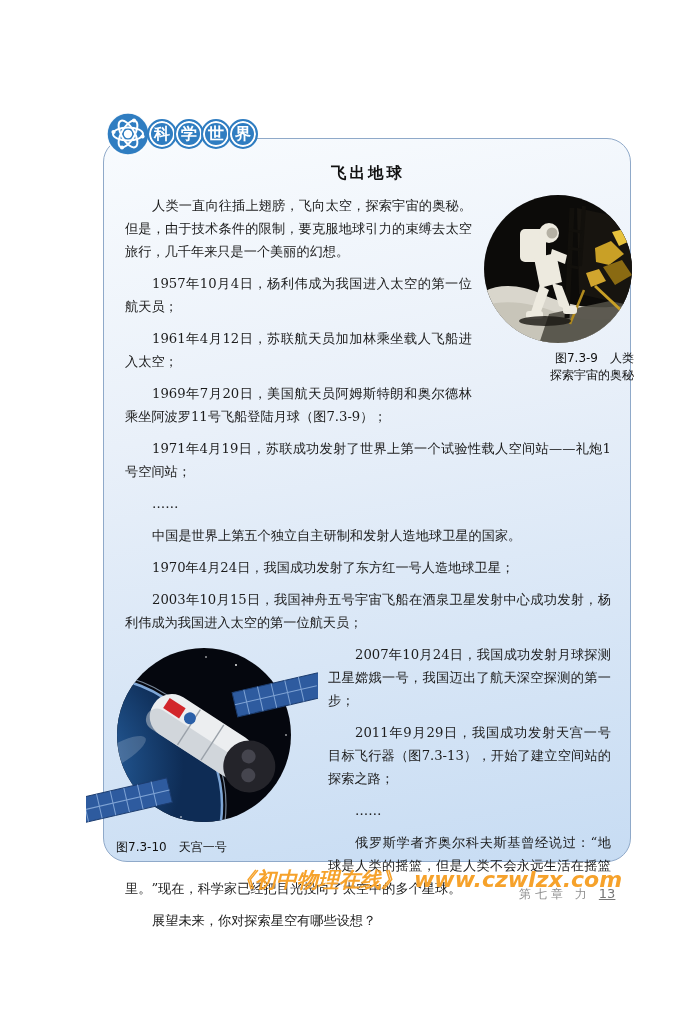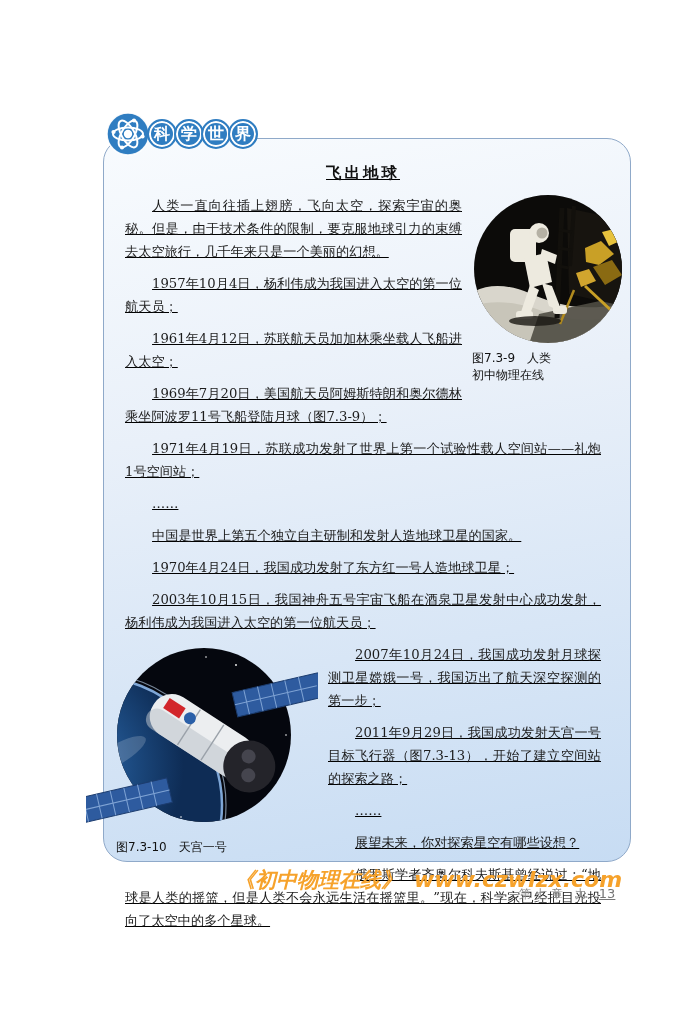--- a/index.html
+++ b/index.html
@@ -15,24 +15,23 @@
     position:absolute;
     left:103px;top:138px;
     width:528px;height:724px;
     border:1.5px solid #8fa9c9;
     border-radius:24px;
     background:linear-gradient(170deg,#f8fbfe 0%,#e9f0f9 38%,#c7dcf3 100%);
     box-sizing:border-box;
   }
   .box-content{
     position:relative;
-    padding:20px 20px 0 12px;
+    padding:20px 10px 0 12px;
     height:100%;
     box-sizing:border-box;
-    text-decoration:underline;
   }
   
   .badge{
     position:absolute;
     left:106px;top:112px;
     display:flex;align-items:center;
     z-index:3;
   }
   .atom-wrap{width:44px;height:44px;flex:0 0 auto;}
   .badge-char{
@@ -64,21 +63,21 @@
     color:#1c1c1c;
     text-align:justify;
   }
   .text-flow p{margin:9px;text-indent:2.05em;}
   
   figure{margin:0;}
   .fig-moon{
     float:right;
     width:152px;
     margin:0 -14px 2px 10px;
-    text-align:left;
+    text-align:right;
   }
   .fig-moon svg{display:block;margin:0 auto;}
   .fig-caption{
     font-family:"DejaVu Sans",sans-serif;
     font-size:12px;line-height:17px;
     color:#111;
     margin-top:6px;
   }
   .fig-tiangong{
     float:left;
@@ -193,21 +192,21 @@
                 <rect x="43" y="117" width="17" height="8" rx="3"></rect>
                 <rect x="80" y="112" width="14" height="8" rx="3"></rect>
                 <path d="M69,55 L84,61 L82,70 L67,64 Z"></path>
               </g>
               <circle cx="69" cy="39" r="5.5" fill="#b5b1a4"></circle>
               <ellipse cx="62" cy="127" rx="26" ry="5" fill="#191712" opacity="0.8"></ellipse>
             </g>
           </svg>
           <figcaption class="fig-caption">
             <div>图7.3-9　人类</div>
-            <div>初中物理在线</div>
+            <div>探索宇宙的奥秘</div>
           </figcaption>
         </figure>
 
         <p>人类一直向往插上翅膀，飞向太空，探索宇宙的奥秘。但是，由于技术条件的限制，要克服地球引力的束缚去太空旅行，几千年来只是一个美丽的幻想。</p>
         <p>1957年10月4日，杨利伟成为我国进入太空的第一位航天员；</p>
         <p>1961年4月12日，苏联航天员加加林乘坐载人飞船进入太空；</p>
         <p>1969年7月20日，美国航天员阿姆斯特朗和奥尔德林乘坐阿波罗11号飞船登陆月球（图7.3-9）；</p>
         <p>1971年4月19日，苏联成功发射了世界上第一个试验性载人空间站——礼炮1号空间站；</p>
         <p>……</p>
         <p>中国是世界上第五个独立自主研制和发射人造地球卫星的国家。</p>
@@ -281,22 +280,22 @@
               <circle cx="166" cy="84" r="7" fill="#45454e"></circle>
               <circle cx="176" cy="100" r="7" fill="#45454e"></circle>
             </g>
           </svg>
           <figcaption class="fig-caption">图7.3-10　天宫一号</figcaption>
         </figure>
 
         <p>2007年10月24日，我国成功发射月球探测卫星嫦娥一号，我国迈出了航天深空探测的第一步；</p>
         <p>2011年9月29日，我国成功发射天宫一号目标飞行器（图7.3-13），开始了建立空间站的探索之路；</p>
         <p>……</p>
+        <p>俄罗斯学者齐奥尔科夫斯基曾经说过：“地球是人类的摇篮，但是人类不会永远生活在摇篮里。”现在，科学家已经把目光投向了太空中的多个星球。</p>
         <p>展望未来，你对探索星空有哪些设想？</p>
-        <p>俄罗斯学者齐奥尔科夫斯基曾经说过：“地球是人类的摇篮，但是人类不会永远生活在摇篮里。”现在，科学家已经把目光投向了太空中的多个星球。</p>
       </div>
     </div>
   </div>
 
   <div class="chapter-row">
     <span>第七章 力</span><span class="page-number">13</span>
   </div>
 
   <div class="watermark">
     <span class="wm-title">《初中物理在线》</span><span class="wm-url">www.czwlzx.com</span>

